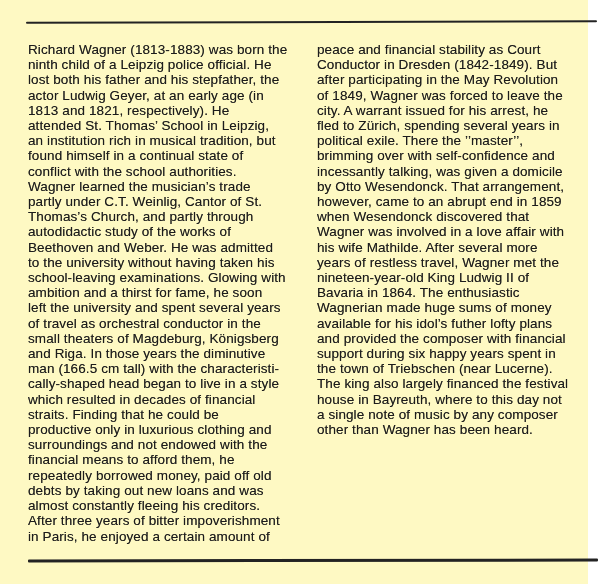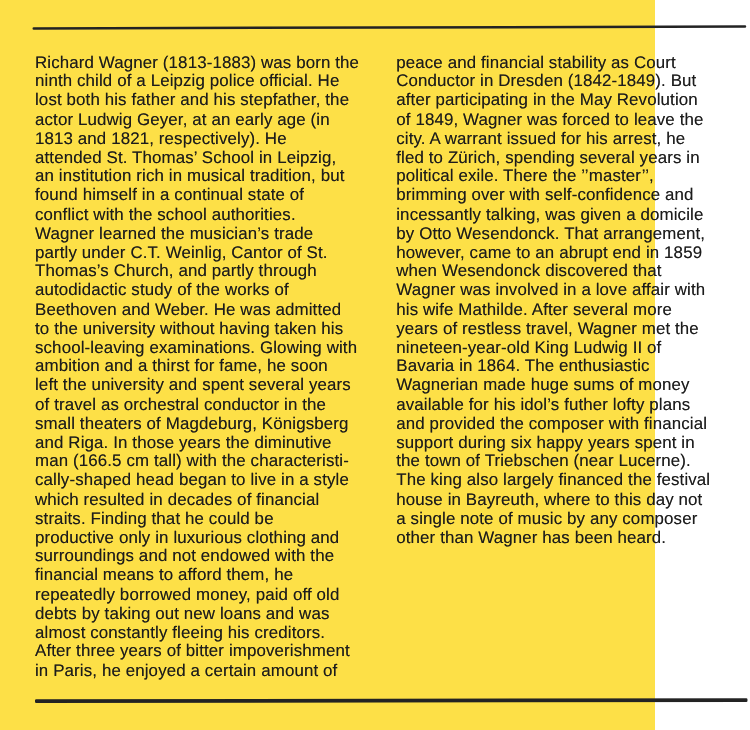--- a/index.html
+++ b/index.html
@@ -5,23 +5,23 @@
   html, body {
     margin: 0;
     padding: 0;
     width: 600px;
     height: 584px;
     overflow: hidden;
     font-family: "Liberation Sans", "DejaVu Sans", sans-serif;
   }
   .page {
     position: relative;
-    width: 524px;
+    width: 588px;
     height: 584px;
-    background: #fde047;
+    background: #fef9c3;
     text-decoration: underline;
   }
   .rule {
     position: absolute;
     background: #232323;
   }
   .rule-top {
     left: 26px;
     width: 571px;
     top: 21px;

